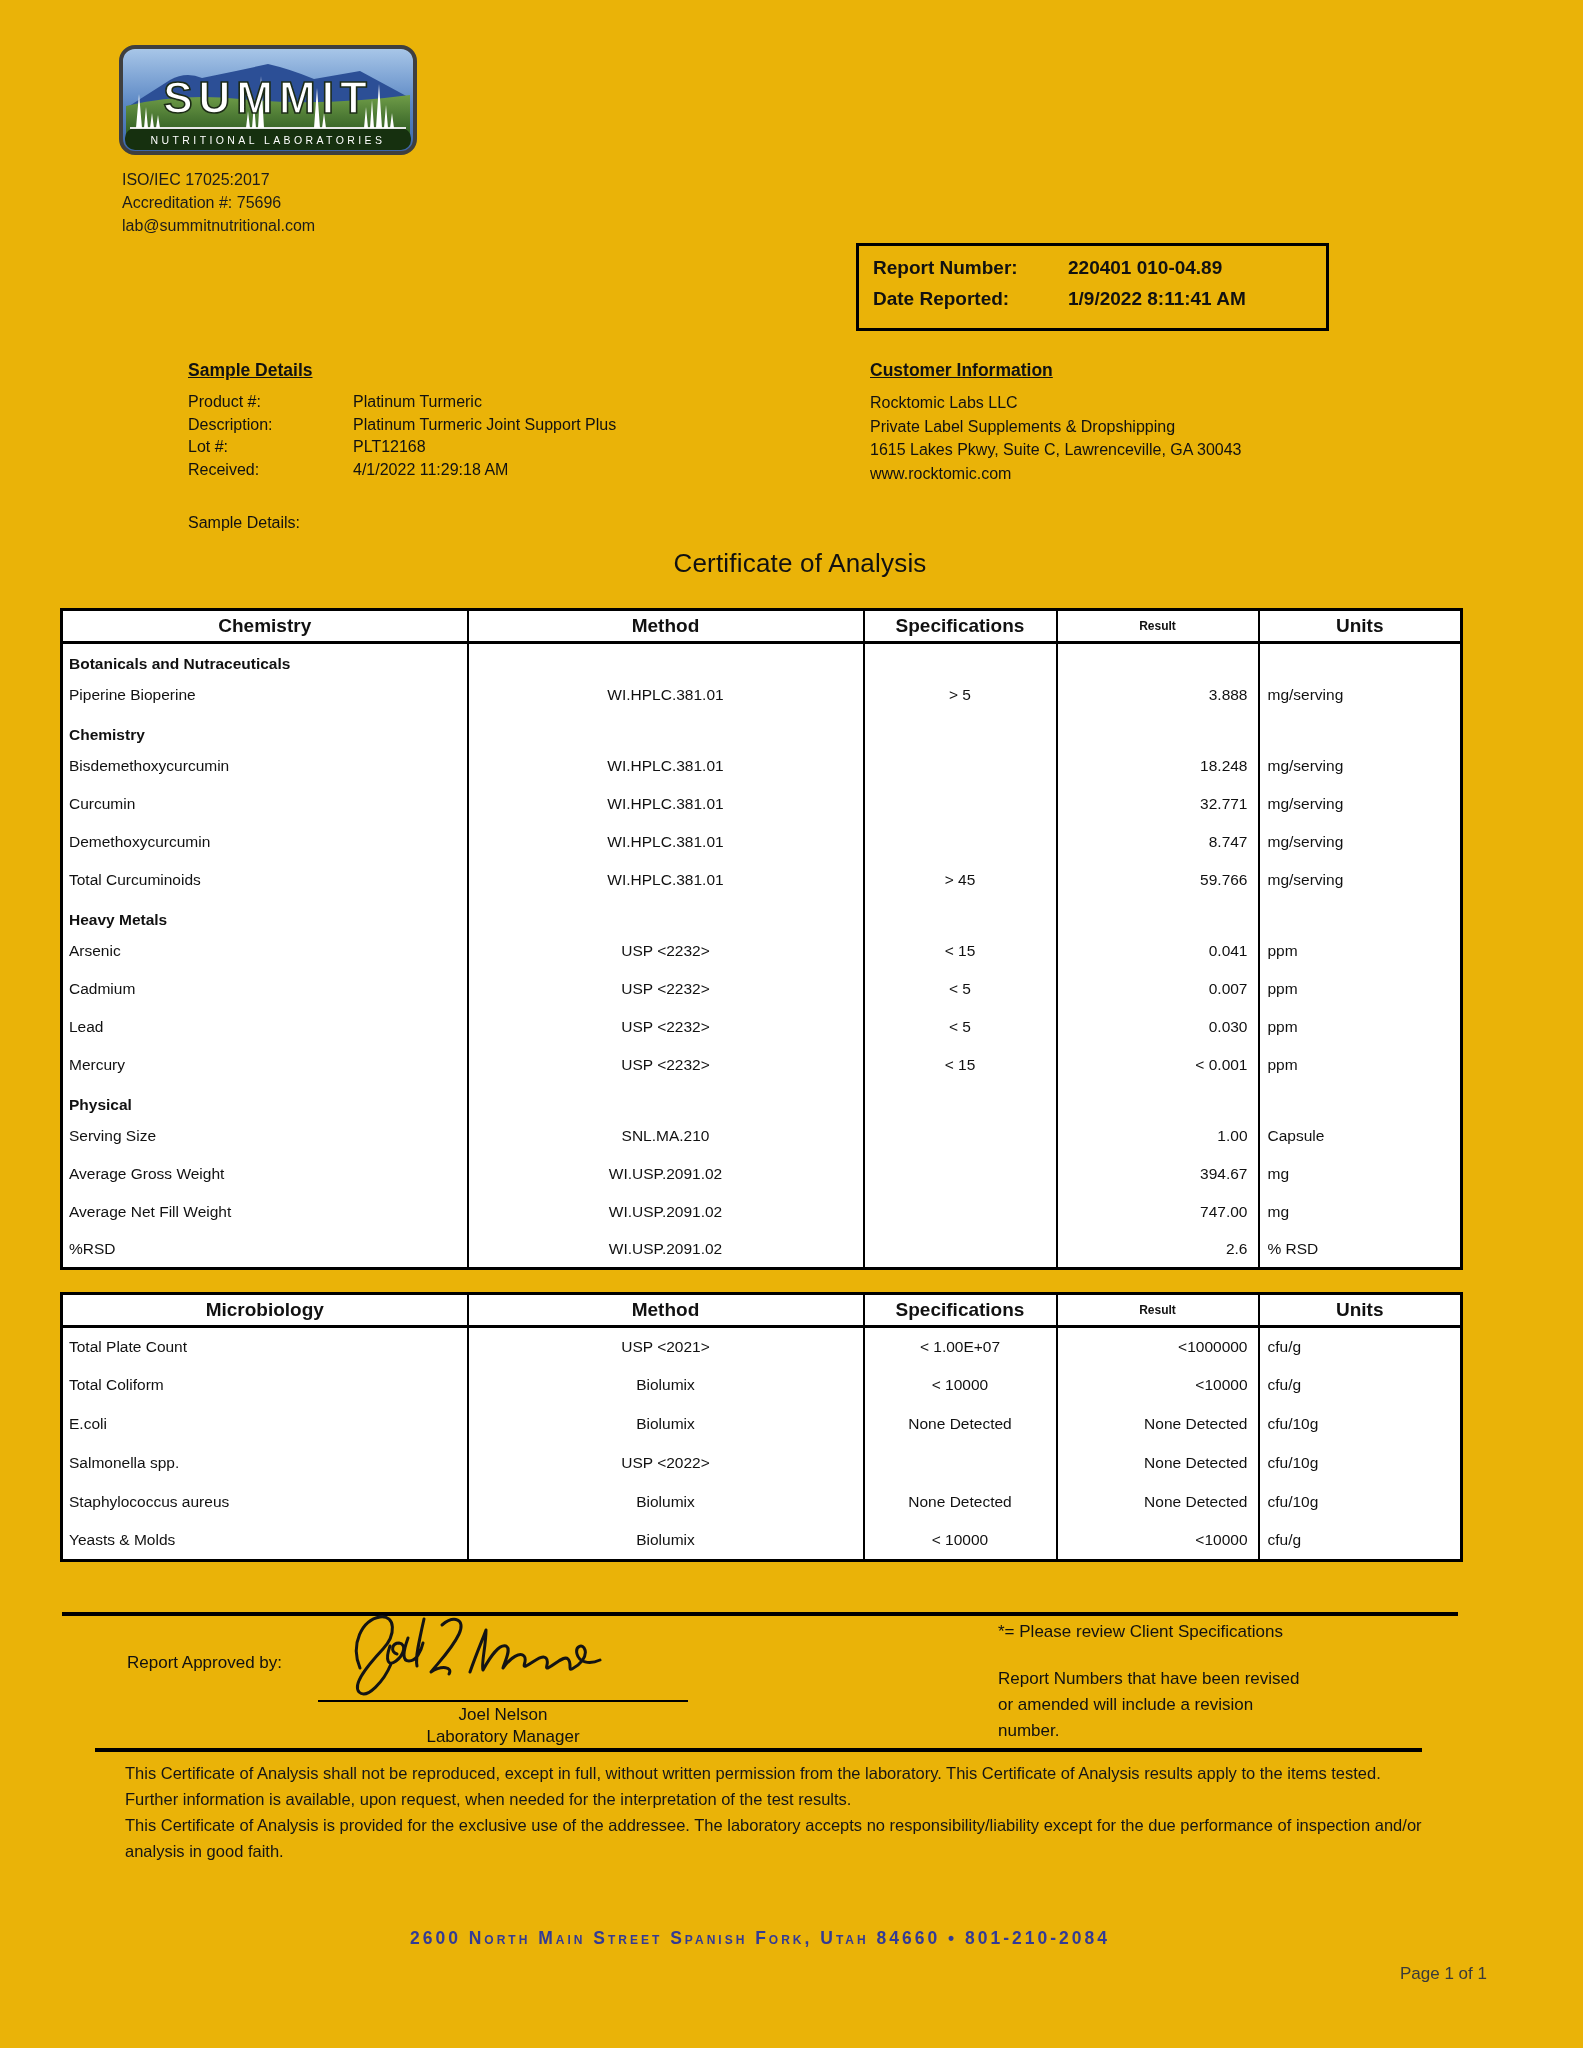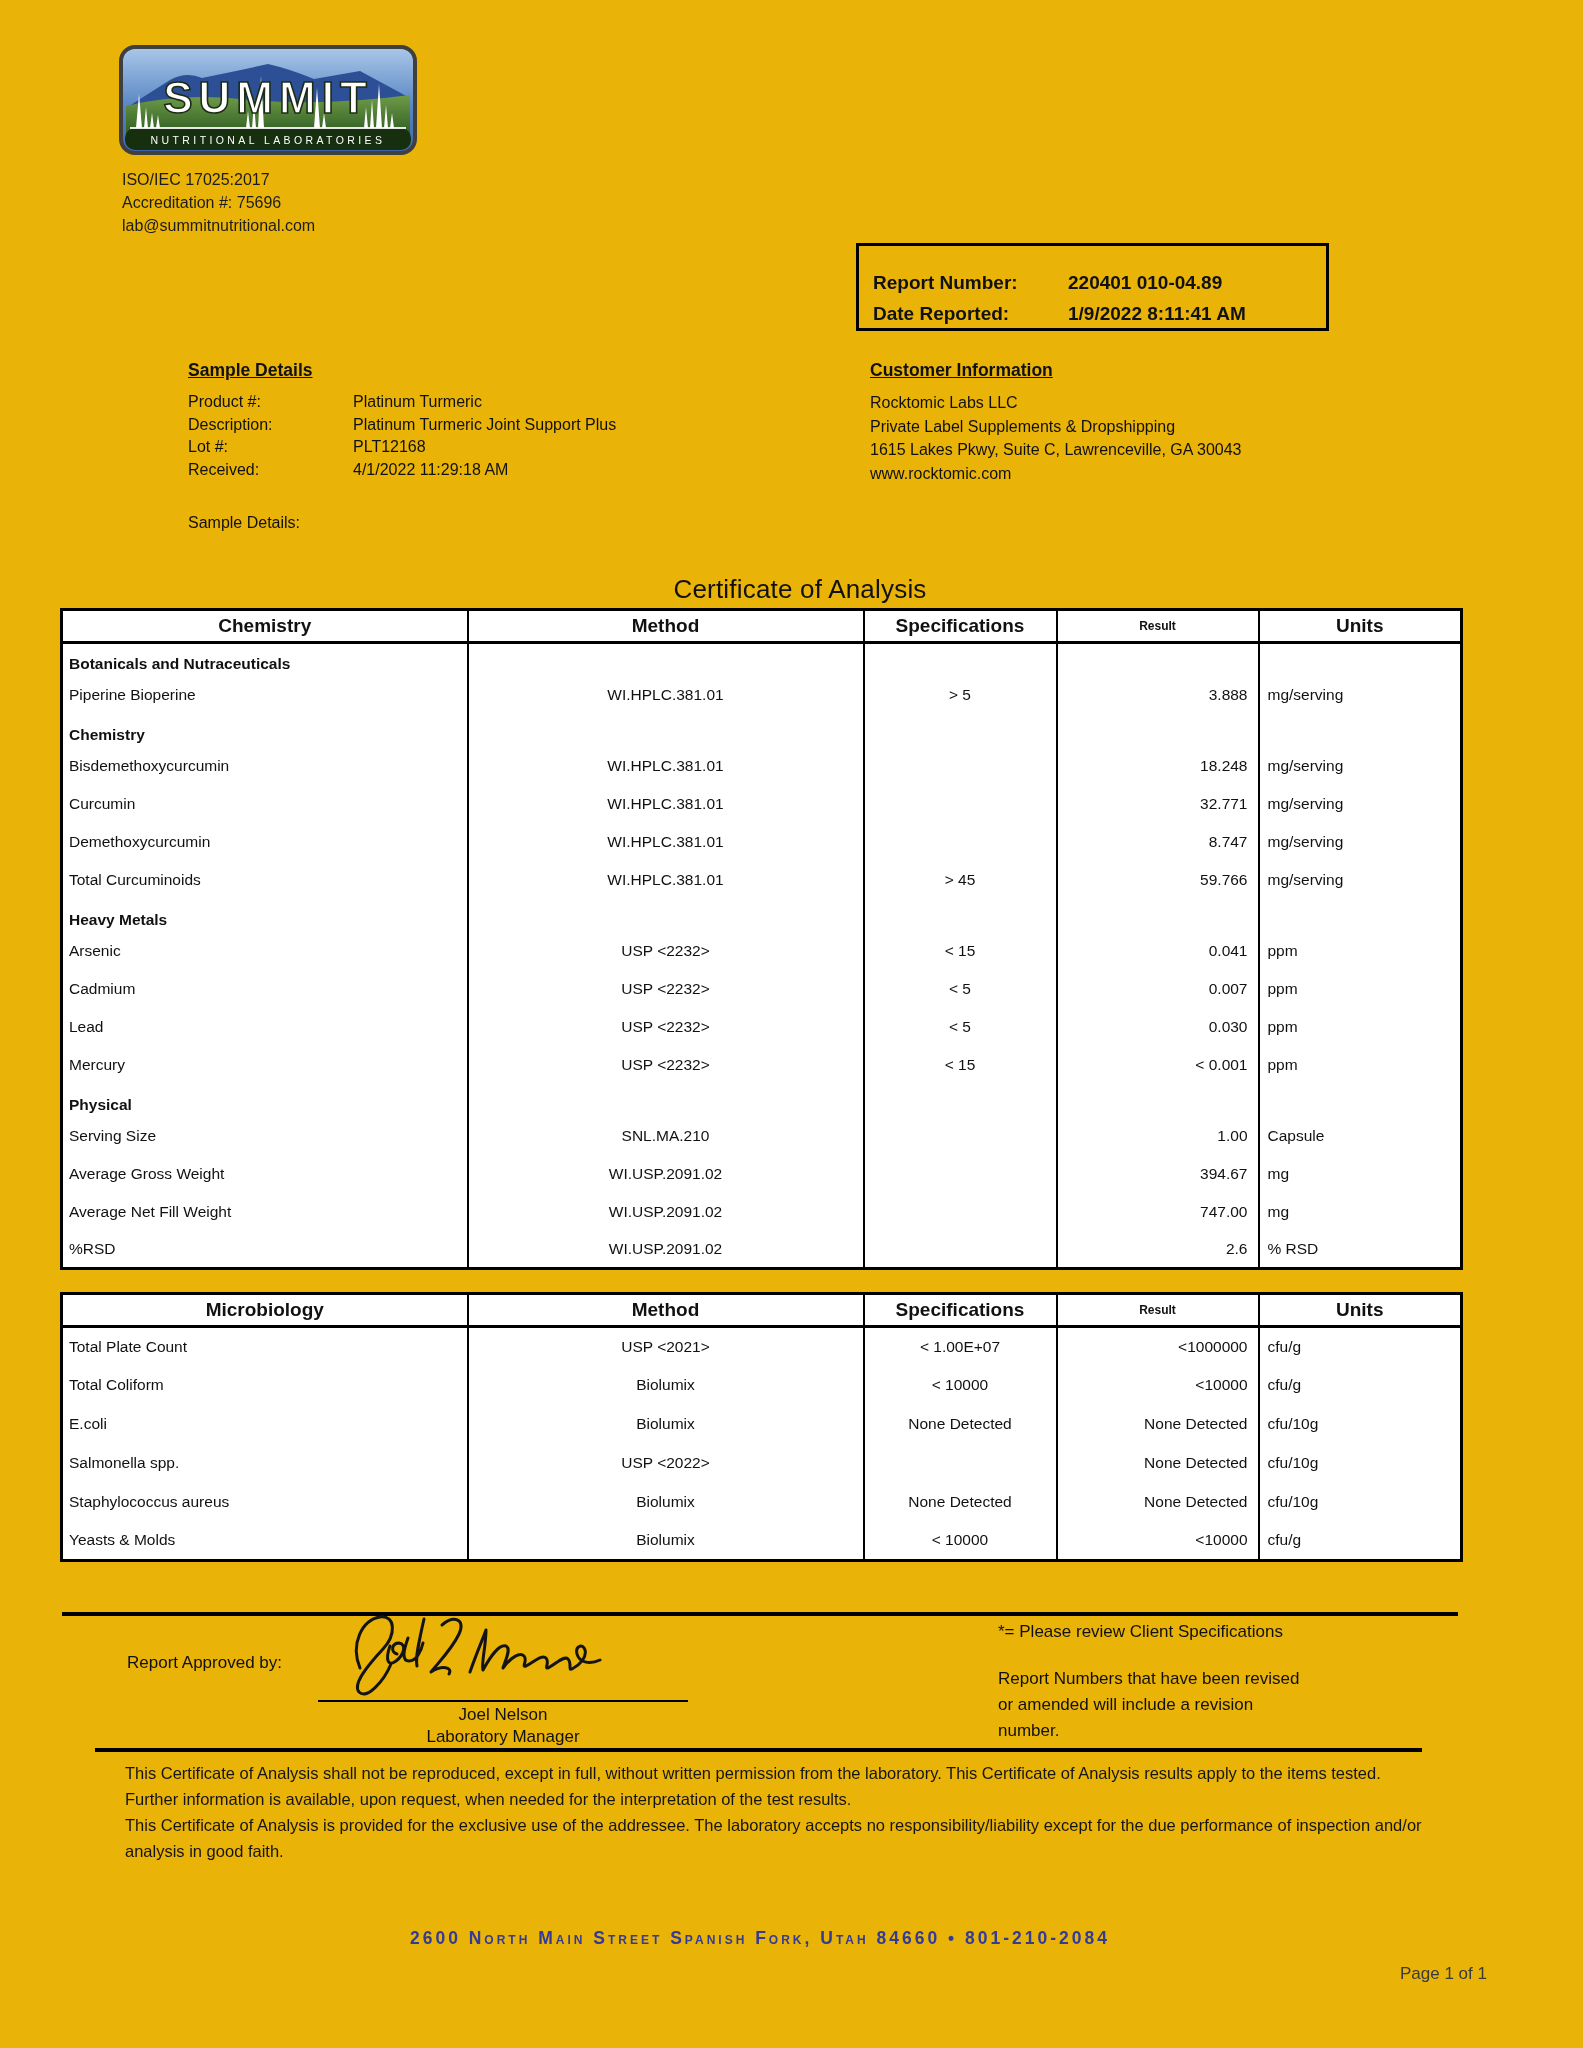--- a/index.html
+++ b/index.html
@@ -7,37 +7,37 @@
   .page {
     position:relative; width:1583px; height:2048px; background:#eab308;
     font-family:"Liberation Sans", sans-serif; color:#111; overflow:hidden;
     margin:0 auto;
   }
   
   .logo { position:absolute; left:118px; top:44px; }
   .iso-block { position:absolute; left:122px; top:168px; font-size:16px; line-height:23px; color:#1c1c1c; }
   .report-box {
     position:absolute; left:856px; top:243px; width:473px; height:88px;
-    border:3px solid #000; padding:21px 14px 0 14px;
+    border:3px solid #000; padding:6px 14px 0 14px;
   }
   .report-box .row { display:flex; line-height:31px; }
   .report-box .lbl { width:195px; font-weight:700; font-size:19px; }
   .report-box .val { font-weight:700; font-size:19px; }
 
   
   .sample-block { position:absolute; left:188px; top:360px; font-size:16px; }
   .cust-block   { position:absolute; left:863px; top:360px; font-size:16px;margin-left:7px; }
   .sec-head { font-weight:700; font-size:17.5px; text-decoration:underline; margin-bottom:10px; }
   .kv-row { display:flex; line-height:22.5px; }
   .kv-row .k { width:165px; }
   .cust-block .line { line-height:23.5px; }
   .sample-extra { position:absolute; left:188px; top:514px; font-size:16px; }
 
   
-  .coa-title { position:absolute; left:100px; top:574px; width:1400px; text-align:center;
+  .coa-title { position:absolute; left:100px; top:548px; width:1400px; text-align:center;
                font-size:26px; font-weight:500; letter-spacing:0.2px; }
 
   
   table.coa { position:absolute; left:60px; border-collapse:collapse; table-layout:fixed;
               width:1400px; background:#fff; border:3px solid #000; }
   table.coa.chem  { top:608px; }
   table.coa.micro { top:1292px; }
   table.coa th {
     border-left:2px solid #000; border-right:2px solid #000; border-bottom:3px solid #000;
     font-size:19px; font-weight:700; height:33px; text-align:center; padding:2px 4px;

